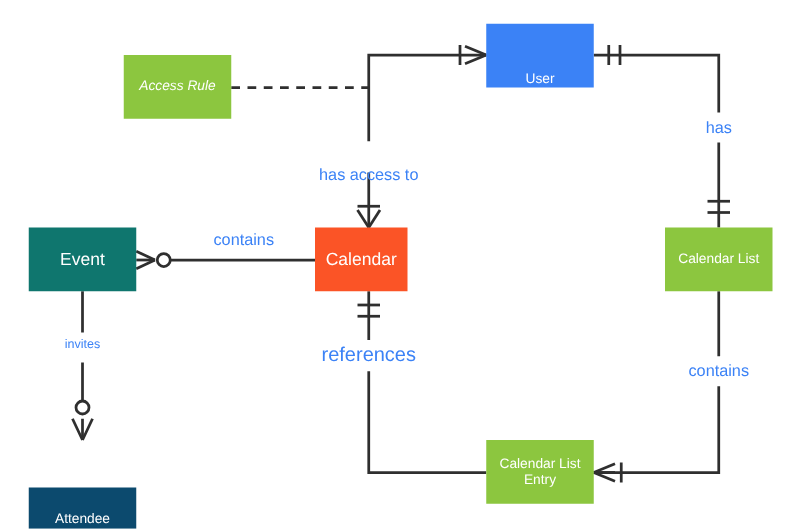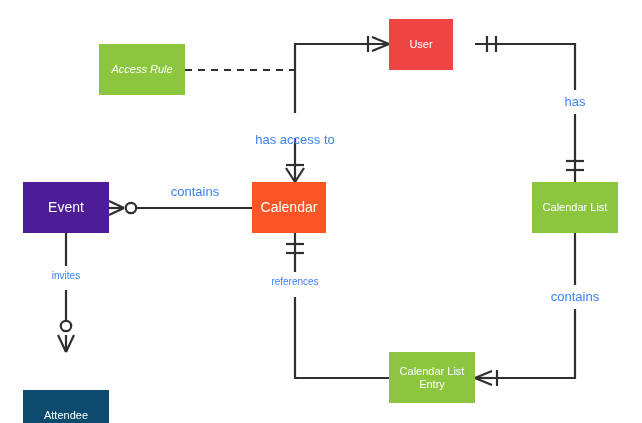--- a/index.html
+++ b/index.html
@@ -123,25 +123,25 @@
         <line x1="566" y1="170" x2="584" y2="170"></line>
       </g>
 
     </g>
   </svg>
 
   <div class="entity-box" style="left:99px; top:44px; width:86px; height:51px; background:#8cc63f; font-size:11px;font-style:italic;">
     <span class="entity-label">Access Rule</span>
   </div>
 
-  <div class="entity-box" style="left:389px; top:19px; width:64px; height:51px; background:#ef4444; font-size:11px;">
+  <div class="entity-box" style="left:389px; top:19px; width:86px; height:51px; background:#3b82f6; font-size:11px;align-items:flex-end;">
     <span class="entity-label">User</span>
   </div>
 
-  <div class="entity-box" style="left:23px; top:182px; width:86px; height:51px; background:#4c1d95; font-size:14px;">
+  <div class="entity-box" style="left:23px; top:182px; width:86px; height:51px; background:#0f766e; font-size:14px;">
     <span class="entity-label">Event</span>
   </div>
 
   <div class="entity-box" style="left:252px; top:182px; width:74px; height:51px; background:#fb5426; font-size:14px;">
     <span class="entity-label">Calendar</span>
   </div>
 
   <div class="entity-box" style="left:532px; top:182px; width:86px; height:51px; background:#8cc63f; font-size:11px;">
     <span class="entity-label">Calendar List</span>
   </div>
@@ -160,21 +160,21 @@
   </div>
 
   <div class="edge-label" style="left:145px; top:184px; width:100px; text-align:center; font-size:13px;">
     <span>contains</span>
   </div>
 
   <div class="edge-label" style="left:16px; top:270px; width:100px; text-align:center; font-size:10px;">
     <span>invites</span>
   </div>
 
-  <div class="edge-label" style="left:0; top:276px; width:590px; text-align:center; font-size:10px;">
+  <div class="edge-label" style="left:0; top:276px; width:590px; text-align:center; font-size:16px;">
     <span>references</span>
   </div>
 
   <div class="edge-label" style="left:525px; top:94px; width:100px; text-align:center; font-size:13px;">
     <span>has</span>
   </div>
 
   <div class="edge-label" style="left:525px; top:289px; width:100px; text-align:center; font-size:13px;">
     <span>contains</span>
   </div>

